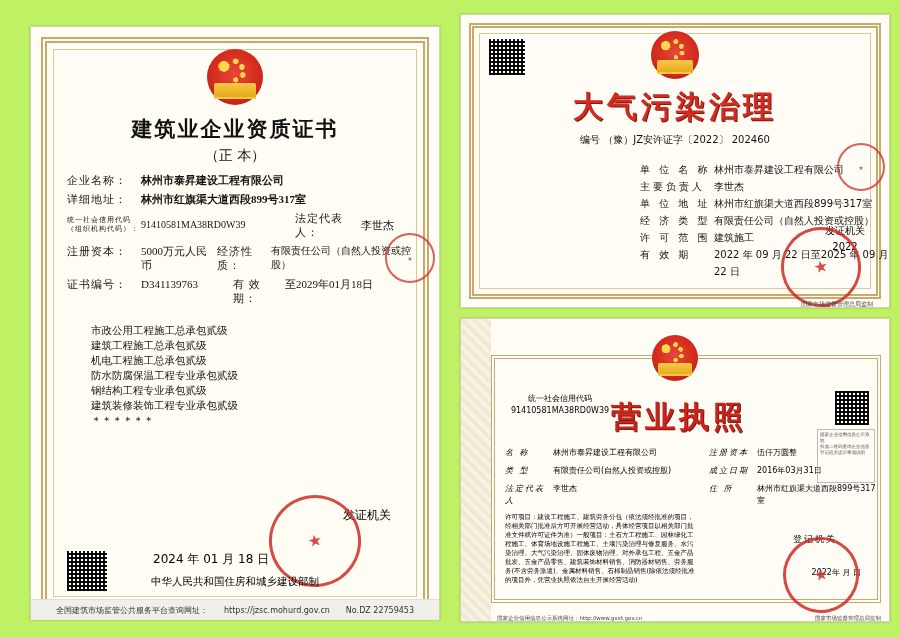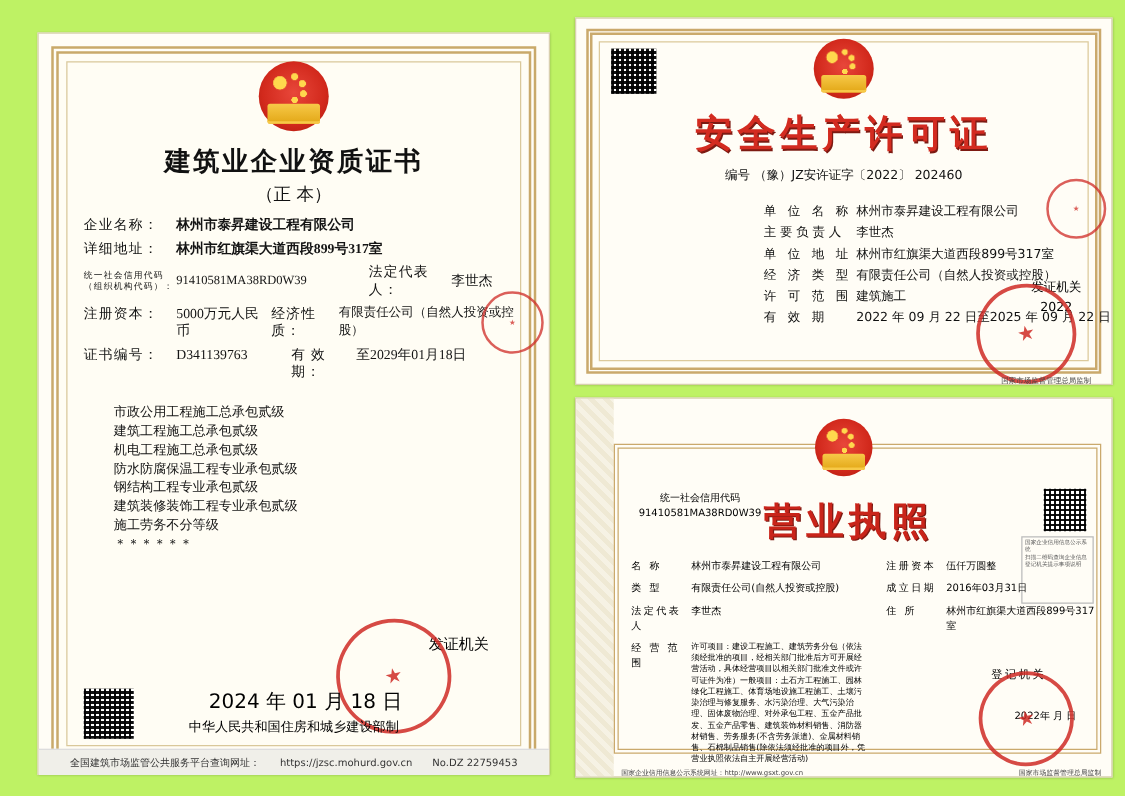--- a/index.html
+++ b/index.html
@@ -40,57 +40,57 @@
   #certA .emblem{width:56px;height:56px;left:50%;margin-left:-28px;top:22px;position:absolute;}
   #certA .title{position:absolute;top:88px;left:0;right:0;text-align:center;font-size:21px;font-weight:bold;color:#111;letter-spacing:2px;}
   #certA .subtitle{position:absolute;top:120px;left:0;right:0;text-align:center;font-size:14px;color:#111;}
   #certA .rows{position:absolute;left:36px;top:146px;right:26px;font-size:11px;color:#141414;}
   #certA .row{display:flex;margin-bottom:5px;line-height:14px;font-family:Liberation Serif, serif;}
   #certA .lbl{width:74px;flex:0 0 74px;letter-spacing:1px;}
   #certA .val{flex:1;border-bottom:0px;}
   #certA .val2{font-weight:bold;}
   #certA .qual{position:absolute;left:60px;top:296px;right:26px;font-size:10.5px;line-height:15px;color:#141414;}
   #certA .issuer{position:absolute;right:48px;top:480px;font-size:12px;}
-  #certA .date{position:absolute;left:136px;top:524px;font-size:16px;}
+  #certA .date{position:absolute;left:122px;top:524px;font-size:12px;}
   #certA .foot{position:absolute;left:0;right:0;top:548px;text-align:center;font-size:10.5px;}
   #certA .qrA{position:absolute;left:36px;top:524px;width:40px;height:40px;}
   #certA .bottombar{position:absolute;left:0;right:0;bottom:-1px;height:20px;background:#f0efe9;
       border-top:1px solid #ddd;display:flex;align-items:center;justify-content:center;gap:16px;font-size:8px;color:#333;}
   #certA .sealA{left:238px;top:468px;width:86px;height:86px;}
   #certA .sealSide{position:absolute;right:4px;top:206px;width:46px;height:46px;border-radius:50%;border:2px solid #cf2b26;color:#cf2b26;font-size:6px;display:flex;align-items:center;justify-content:center;opacity:.75;}
 
   
   #certB{left:460px;top:14px;width:428px;height:292px;background:#fffdf6;border:1px solid #d8cfae;}
   #certB .frame{position:absolute;left:8px;top:8px;right:8px;bottom:8px;border:5px double #caa96c;}
   #certB .frame2{position:absolute;left:5px;top:5px;right:5px;bottom:5px;border:1px solid #dcc99b;}
   #certB .qrB{position:absolute;left:28px;top:24px;width:36px;height:36px;}
   #certB .emblem{width:48px;height:48px;position:absolute;left:50%;margin-left:-24px;top:16px;}
   #certB .title{position:absolute;top:72px;left:0;right:0;text-align:center;font-size:30px;font-weight:bold;color:#d32b20;letter-spacing:4px;
       text-shadow:1px 1px 0 #7d1a12;}
   #certB .no{position:absolute;top:118px;left:0;right:0;text-align:center;font-size:10px;color:#111;}
   #certB .rows{position:absolute;left:150px;top:146px;font-size:10px;color:#111;line-height:17px;}
-  #certB .row{display:flex;}
+  #certB .row{display:flex;margin-left:29px;}
   #certB .lbl{width:74px;flex:0 0 74px;letter-spacing:3px;}
   #certB .issuer{position:absolute;right:24px;top:208px;font-size:10px;text-align:center;line-height:16px;}
   #certB .sealB{right:28px;top:212px;width:74px;height:74px;}
   #certB .sealSide{position:absolute;right:4px;top:128px;width:44px;height:44px;border-radius:50%;border:2px solid #cf2b26;color:#cf2b26;font-size:6px;display:flex;align-items:center;justify-content:center;opacity:.75;}
   #certB .footnote{position:absolute;right:16px;bottom:-2px;font-size:6px;color:#444;}
 
   
   #certC{left:460px;top:318px;width:428px;height:302px;background:#fffdf6;border:1px solid #d8cfae;}
   #certC .frame{position:absolute;left:30px;top:36px;right:8px;bottom:18px;border:4px double #caa96c;}
   #certC .emblem{width:46px;height:46px;position:absolute;left:50%;margin-left:-23px;top:16px;}
   #certC .title{position:absolute;top:78px;left:150px;font-size:30px;font-weight:bold;color:#c9241a;letter-spacing:4px;text-shadow:1px 1px 0 #7d1a12;}
   #certC .code{position:absolute;left:44px;top:74px;font-size:8px;line-height:12px;text-align:center;width:110px;}
   #certC .qrC{position:absolute;right:20px;top:72px;width:34px;height:34px;}
   #certC .notebox{position:absolute;right:14px;top:110px;width:52px;height:48px;border:1px solid #bbb;font-size:4.5px;color:#555;padding:2px;line-height:6px;}
   #certC .lcol{position:absolute;left:44px;top:128px;width:190px;font-size:8px;line-height:12px;}
   #certC .rcol{position:absolute;left:248px;top:128px;width:170px;font-size:8px;line-height:12px;}
   #certC .r{display:flex;margin-bottom:6px;}
-  #certC .l{flex:0 0 48px;letter-spacing:2px;}
+  #certC .l{flex:0 0 48px;letter-spacing:2px;font-style:italic;}
   #certC .scope{font-size:6.5px;line-height:9px;}
   #certC .issuer{position:absolute;right:52px;top:214px;font-size:9px;letter-spacing:2px;}
   #certC .cdate{position:absolute;right:28px;top:248px;font-size:8px;}
   #certC .sealC{right:30px;top:218px;width:70px;height:70px;}
   #certC .sideband{position:absolute;left:0;top:0;bottom:0;width:30px;background:repeating-linear-gradient(45deg,#f6f2e4 0 4px,#efe9d4 4px 8px);}
   #certC .footL{position:absolute;left:36px;bottom:-1px;font-size:5.5px;color:#444;}
   #certC .footR{position:absolute;right:8px;bottom:-1px;font-size:5.5px;color:#444;}
 </style>
 </head>
 <body>
@@ -137,21 +137,20 @@
       </div>
     </div>
 
     <div class="qual">
       <div>市政公用工程施工总承包贰级</div>
       <div>建筑工程施工总承包贰级</div>
       <div>机电工程施工总承包贰级</div>
       <div>防水防腐保温工程专业承包贰级</div>
       <div>钢结构工程专业承包贰级</div>
       <div>建筑装修装饰工程专业承包贰级</div>
-      <div>施工劳务不分等级</div>
       <div>＊＊＊＊＊＊</div>
     </div>
 
     <div class="issuer">发证机关</div>
     <div class="seal sealA">
       <span class="star">★</span>
     </div>
     <div class="sealSide">★</div>
 
     <div class="qr qrA"></div>
@@ -164,21 +163,21 @@
       <span>No.DZ 22759453</span>
     </div>
   </div>
 
   <div class="cert cn" id="certB">
     <div class="frame">
       <div class="frame2"></div>
     </div>
     <div class="qr qrB"></div>
     <div class="emblem"></div>
-    <div class="title">安全生产许可证</div>
+    <div class="title">大气污染治理</div>
     <div class="no">
       <span>编号</span>
       <span>（豫）JZ安许证字〔2022〕 202460</span>
     </div>
 
     <div class="rows">
       <div class="row">
           <div class="lbl">单 位 名 称</div>
           <div>林州市泰昇建设工程有限公司</div>
         </div>
@@ -236,21 +235,20 @@
         </div>
       <div class="r">
           <div class="l">类 型</div>
           <div>有限责任公司(自然人投资或控股)</div>
         </div>
       <div class="r">
           <div class="l">法定代表人</div>
           <div>李世杰</div>
         </div>
       <div class="r">
-          <div class="l">经 营 范 围</div>
           <div class="scope">许可项目：建设工程施工、建筑劳务分包（依法须经批准的项目，经相关部门批准后方可开展经营活动，具体经营项目以相关部门批准文件或许可证件为准）一般项目：土石方工程施工、园林绿化工程施工、体育场地设施工程施工、土壤污染治理与修复服务、水污染治理、大气污染治理、固体废物治理、对外承包工程、五金产品批发、五金产品零售、建筑装饰材料销售、消防器材销售、劳务服务(不含劳务派遣)、金属材料销售、石棉制品销售(除依法须经批准的项目外，凭营业执照依法自主开展经营活动)</div>
         </div>
     </div>
 
     <div class="rcol">
       <div class="r">
           <div class="l">注册资本</div>
           <div>伍仟万圆整</div>
         </div>
       <div class="r">

